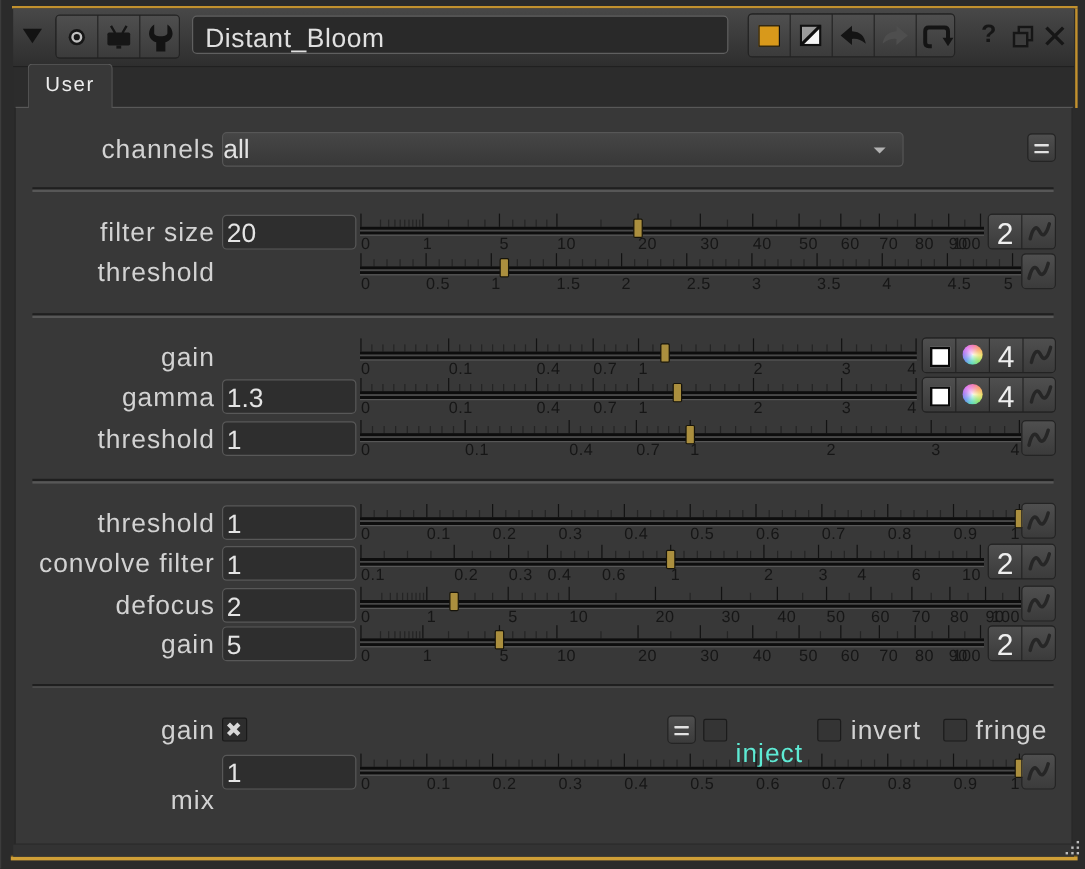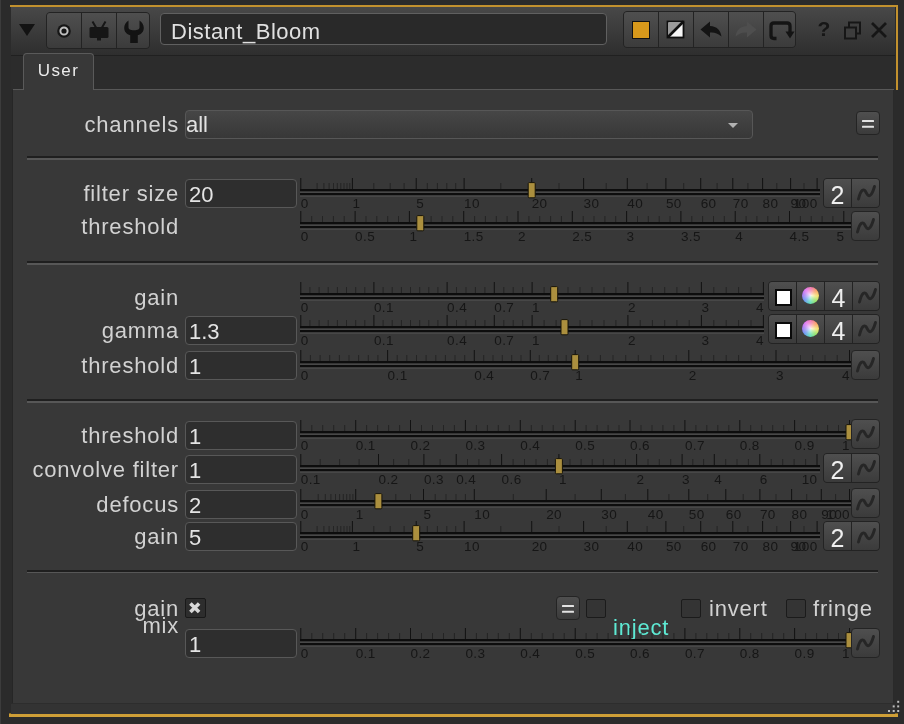--- a/index.html
+++ b/index.html
@@ -777,21 +777,21 @@
     </div>
 <div class="btn" style="left:556px;top:596px;width:24px;height:24px">
       <div class="eqg" style="top:7.6px"></div>
     </div>
 <div class="abs cb" style="left:586px;top:598.5px"></div>
 <div class="abs" style="left:613px;top:614px;line-height:28px;font-size:22px;letter-spacing:0.8px;color:#5eead4">inject</div>
 <div class="abs cb" style="left:681px;top:598.5px"></div>
 <div class="abs" style="left:709px;top:594.5px;line-height:28px;font-size:22px;letter-spacing:0.8px;color:#d2d2d2">invert</div>
 <div class="abs cb" style="left:786px;top:598.5px"></div>
 <div class="abs" style="left:813px;top:594.5px;line-height:28px;font-size:22px;letter-spacing:0.8px;color:#d2d2d2">fringe</div>
-<div class="abs lbl" style="top:611px;line-height:29px">mix</div>
+<div class="abs lbl" style="top:652px;line-height:29px">mix</div>
 <div class="abs inp" style="top:629.0px">1</div>
 <svg class="abs" style="left:296px;top:627.0px" width="560" height="36">
       <rect x="4.3" y="1" width="1" height="11" fill="#121212"></rect>
       <rect x="15.3" y="6" width="1" height="6" fill="#242424"></rect>
       <rect x="26.2" y="6" width="1" height="6" fill="#242424"></rect>
       <rect x="37.2" y="6" width="1" height="6" fill="#242424"></rect>
       <rect x="48.2" y="6" width="1" height="6" fill="#242424"></rect>
       <rect x="59.2" y="1" width="1" height="11" fill="#121212"></rect>
       <rect x="70.1" y="6" width="1" height="6" fill="#242424"></rect>
       <rect x="81.1" y="6" width="1" height="6" fill="#242424"></rect>

